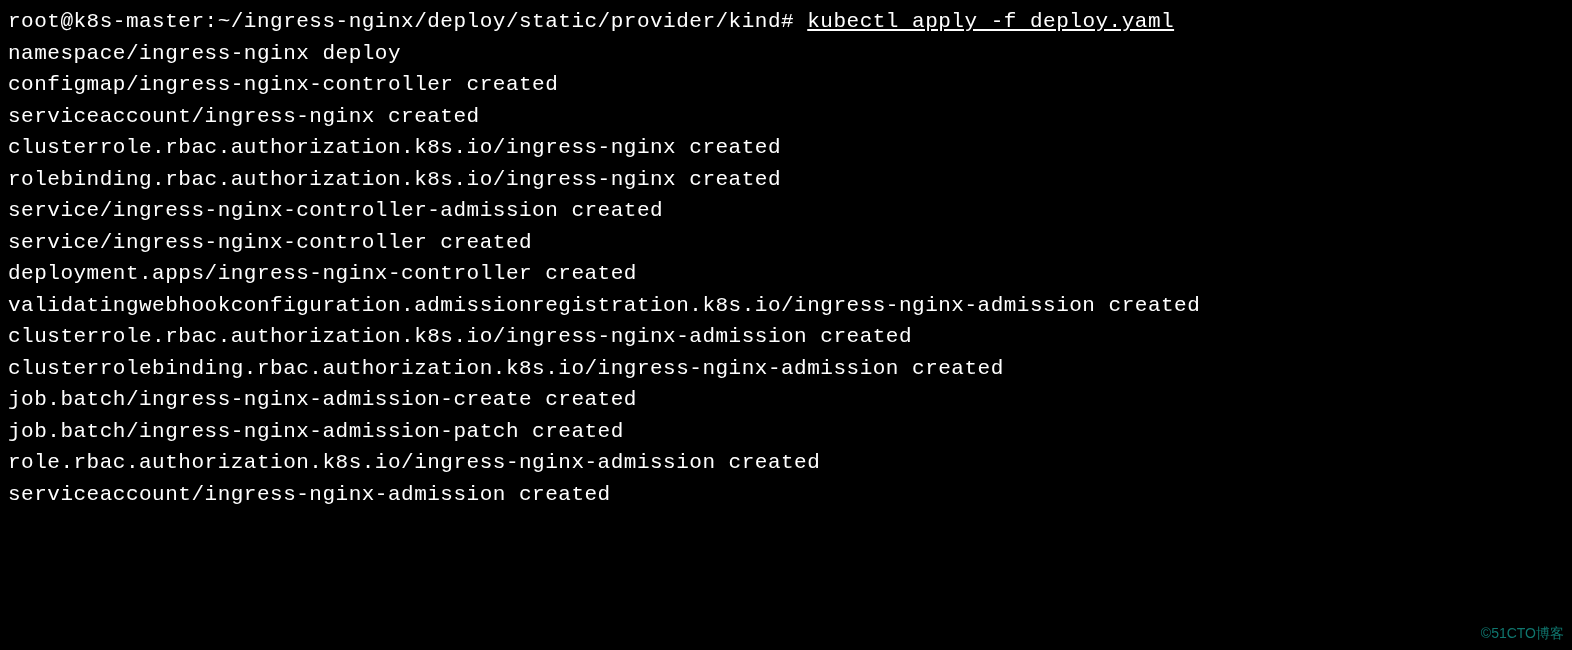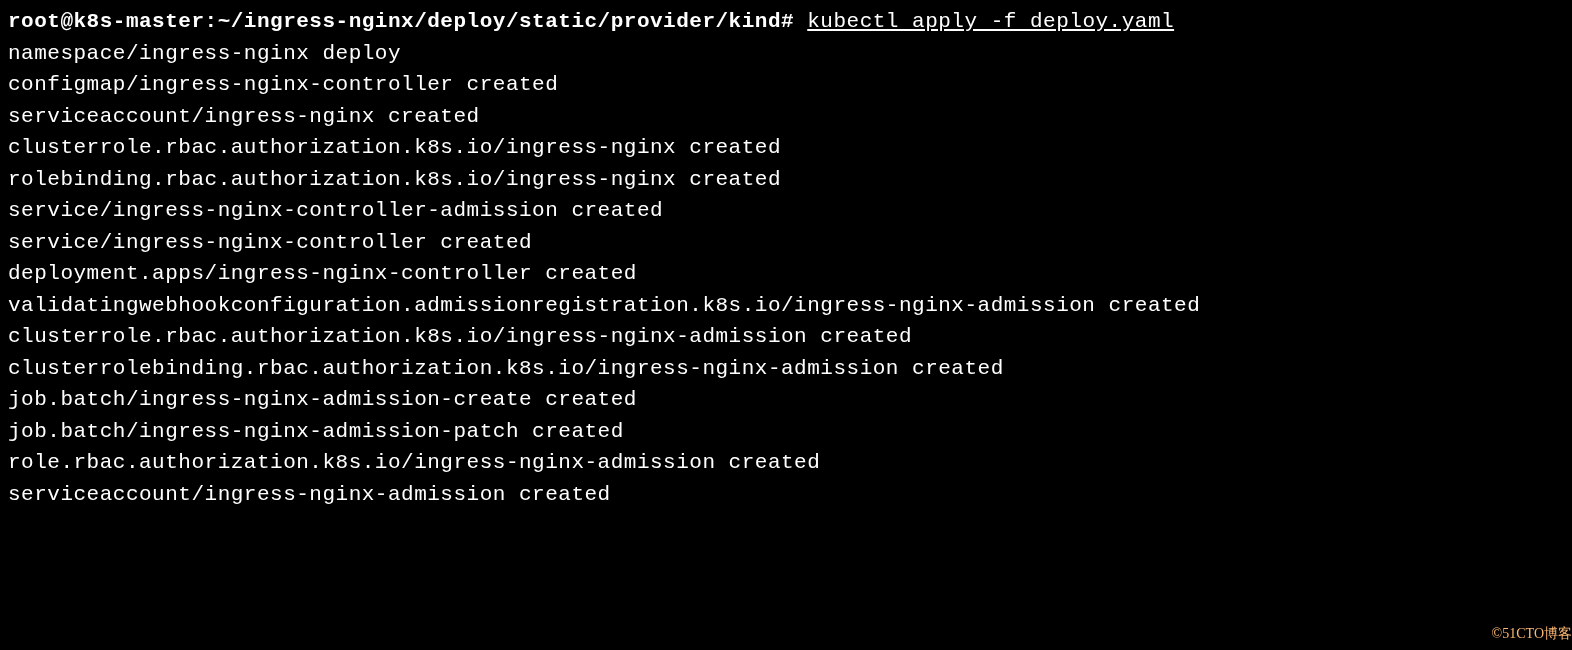--- a/index.html
+++ b/index.html
@@ -20,29 +20,28 @@
       position: relative;
       letter-spacing: 0.5px;
     }
     .terminal-line {
       white-space: pre;
       font-weight: normal;
     }
     .watermark {
       position: absolute;
       bottom: 6px;
-      right: 0;
+      right: 8px;
       font-size: 14px;
-      color: #fdba74;
-      font-family: Liberation Serif, serif;
+      color: #0f766e;
+      font-family: Liberation Sans, sans-serif;
       letter-spacing: 0;
     }
     .prompt-part {
       display: inline;
-      font-weight: bold;
     }
     .command-part {
       display: inline;
       text-decoration: underline;
     }
   </style>
 </head>
 <body>
 
 <div>

